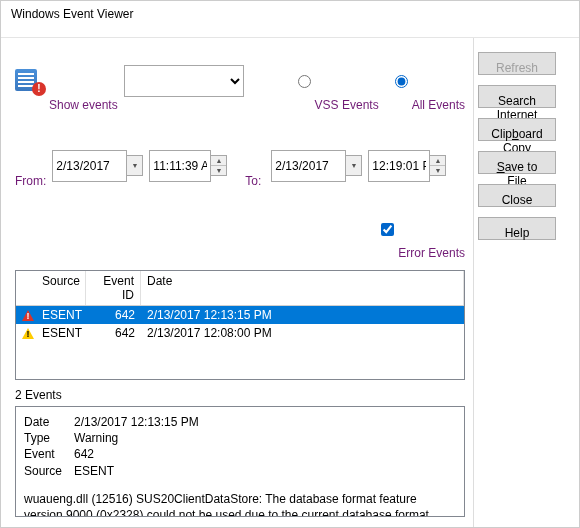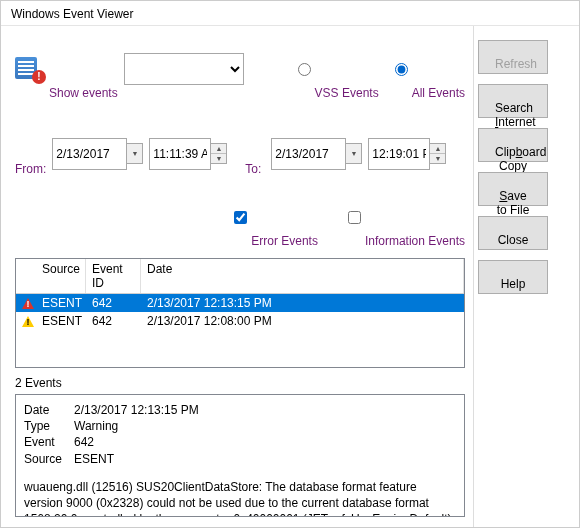--- a/index.html
+++ b/index.html
@@ -13,21 +13,21 @@
 }
 .window {
   background: #fff;
   width: 580px;
   height: 528px;
   border: 1px solid #ccc;
   display: flex;
   flex-direction: column;
 }
 .titlebar {
-  padding: 6px 10px 4px 10px;
+  padding: 6px 10px 16px 10px;
   font-size: 12px;
   color: #000;
   background: #fff;
   border-bottom: 1px solid #e5e5e5;
 }
 .content {
   display: flex;
   flex: 1;
   overflow: hidden;
 }
@@ -83,42 +83,42 @@
 .lbl-to { margin-left:12px; margin-right:4px; }
 .list {
   border:1px solid #828790; background:#fff; height:110px; display:flex; flex-direction:column; overflow:hidden;
 }
 .list-header {
   display:flex; background:#fff; border-bottom:1px solid #d0d0d0; font-size:12px;
 }
 .lh-cell { padding:3px 6px; border-right:1px solid #e0e0e0; text-align:left; }
 .c-icon { width:20px; padding:3px 2px; border-right:none; }
 .c-src  { width:50px; }
-.c-eid  { width:55px; }
+.c-eid  { width:55px;text-align:right; }
 .c-date { flex:1; }
 .list-body { flex:1; }
 .list-row { display:flex; align-items:center; font-size:12px; height:18px; }
 .list-row.sel { background:#0078d7; color:#fff; }
 .lr-cell { padding:1px 6px; }
 .tri {
   width:0; height:0; border-left:6px solid transparent; border-right:6px solid transparent; border-bottom:11px solid #ffcc00; position:relative; margin:0 auto;
 }
 .tri.red { border-bottom-color:#d9342b; }
 .tri::after { content:"!"; position:absolute; left:-2px; top:1px; font-size:9px; font-weight:bold; color:#000; width:4px; text-align:center;}
 .tri.red::after { color:#fff; }
 .count { margin:8px 0 4px 0; }
 .detail {
   border:1px solid #828790; background:#fff; flex:1; padding:7px 8px; font-size:12px; line-height:1.35; overflow:auto;
 }
 .kv { display:flex; }
 .kv .k { width:50px; }
 .msg { margin-top:12px; }
 .btn {
-  border:1px solid #adadad; background:#e1e1e1; font:inherit; height:23px; width:70px; cursor:default;
-  text-align:center; padding:16px;
+  border:1px solid #adadad; background:#e1e1e1; font:inherit; height:23px; width:78px; cursor:default;
+  text-align:center; padding:8px;
 }
 .btn.disabled { color:#a0a0a0; }
 .u { text-decoration: underline; }
 </style>
 </head>
 <body>
 
 <div class="window">
   <div class="titlebar">Windows Event Viewer</div>
   <div class="content">
@@ -174,24 +174,20 @@
               <div>▼</div>
             </div>
         </div>
       </div>
 
       <div class="row row3">
         <div class="check">
           <input type="checkbox" checked="" style="">
           <label>Error Events</label>
         </div>
-        <div class="check">
-          <input type="checkbox" style="">
-          <label>Information Events</label>
-        </div>
       </div>
 
       <div class="list">
         <div class="list-header">
           <div class="lh-cell c-icon"></div>
           <div class="lh-cell c-src">Source</div>
           <div class="lh-cell c-eid">Event ID</div>
           <div class="lh-cell c-date">Date</div>
         </div>
         <div class="list-body">

